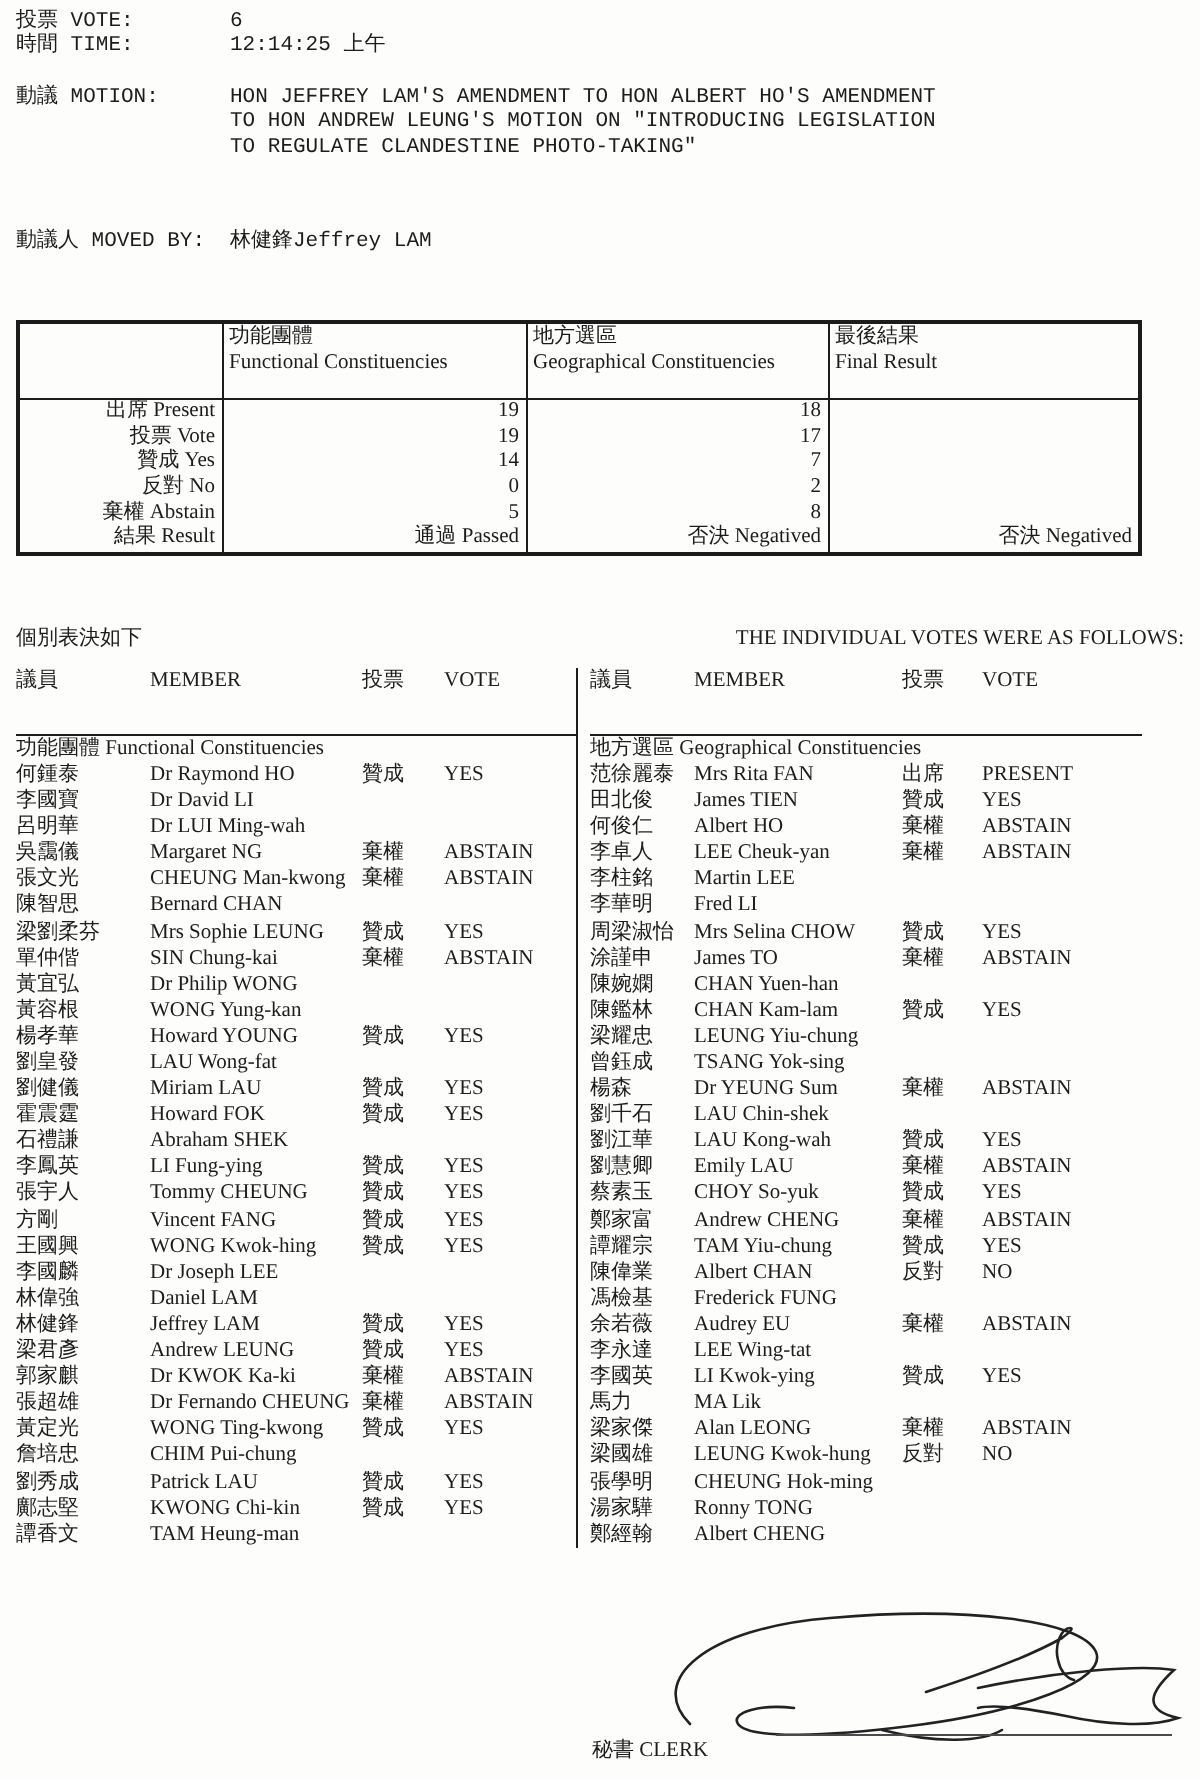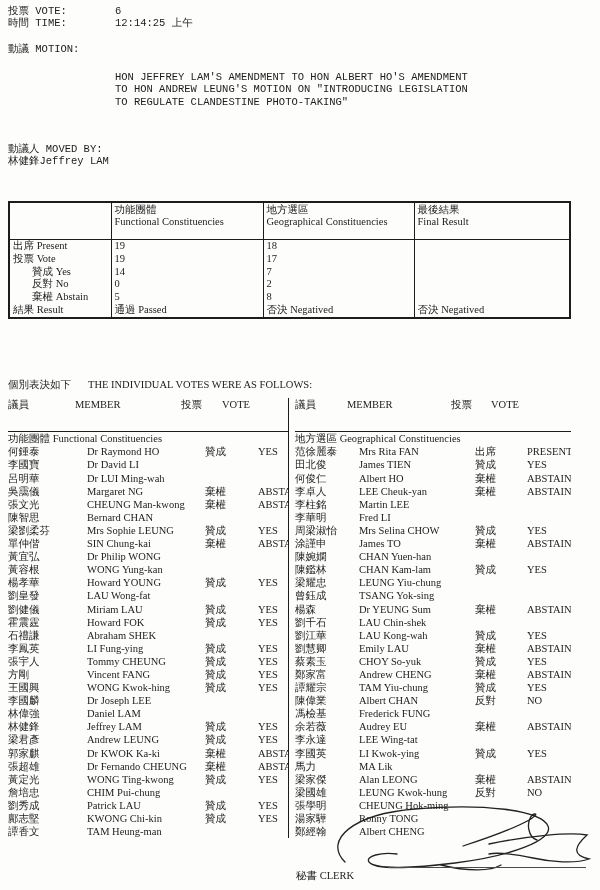--- a/index.html
+++ b/index.html
@@ -9,48 +9,48 @@
     width:600px; height:890px; position:relative; overflow:hidden;
     background:var(--paper); color:var(--ink);
     font-family:"Liberation Serif","DejaVu Serif",serif;
     font-size:10.5px; line-height:12.4px;
     padding:5px 8px;
   }
   .mrow { display:flex;font-family:Liberation Mono, monospace; }
   .mlabel { width:107px; flex:none; }
   .motion { margin-top:13px; }
   .motion-zh { max-width:402px; }
-  .motion-en { max-width:360px;margin-top:28px; }
-  .movedby { margin-top:35px;flex-direction:column; }
+  .motion-en { max-width:360px; }
+  .movedby { margin-top:35px; }
 
   
   table.summary { margin-top:33px; border-collapse:collapse; table-layout:fixed;
     width:561px; border:2px solid var(--ink); font-size:10.5px; }
   table.summary th, table.summary td {
     border-left:1px solid var(--ink); padding:0 3px; font-weight:normal;
     text-align:left; vertical-align:top; }
   table.summary th:first-child, table.summary td:first-child { border-left:none; }
   table.summary thead th { height:38px; border-bottom:1px solid var(--ink);
     line-height:12.2px; padding-top:1px; }
-  table.summary tbody td { line-height:12.7px; height:12.7px; white-space:nowrap; }
+  table.summary tbody td { line-height:12.7px; height:12.7px; white-space:nowrap;text-align:right; }
   table.summary td.indent { padding-left:22px; }
 
   
-  .ind-heading { margin-top:60px; display:flex; }
+  .ind-heading { margin-top:36px; display:flex;justify-content:space-between; }
   .ih-zh { width:80px; flex:none; }
   .votes-wrap { display:flex; margin-top:7px; padding-bottom:20px; }
   .vt-left  { width:280px; flex:none; }
   .vt-divider { width:1px; background:var(--ink); flex:none; align-self:stretch; }
   .vt-right { width:282px; flex:none; padding-left:6px; }
   .vt-head { display:grid; line-height:14px; padding-bottom:19px;
     border-bottom:1.6px solid var(--ink); }
   .vt-left .vt-head, .vt-left .vrow { grid-template-columns:67px 106px 41px auto; }
   .vt-right .vt-head, .vt-right .vrow { grid-template-columns:52px 104px 40px auto; }
   .vt-section { line-height:13.4px; white-space:nowrap; }
-  .vrow { display:grid; line-height:13.1px; white-space:nowrap;gap:12px; }
+  .vrow { display:grid; line-height:13.1px; white-space:nowrap; }
   .vrow span { overflow:hidden; }
 
   
   .footer { position:absolute; left:0; right:0; top:802px; height:80px; }
   .signature { position:absolute; right:5px; top:0; }
   .clerk-label { position:absolute; left:296px; bottom:0; }
   .clerk-line { position:absolute; left:388px; right:14px; bottom:14px;
     border-bottom:1px solid #4a4a4a; }
 </style>
 </head>

